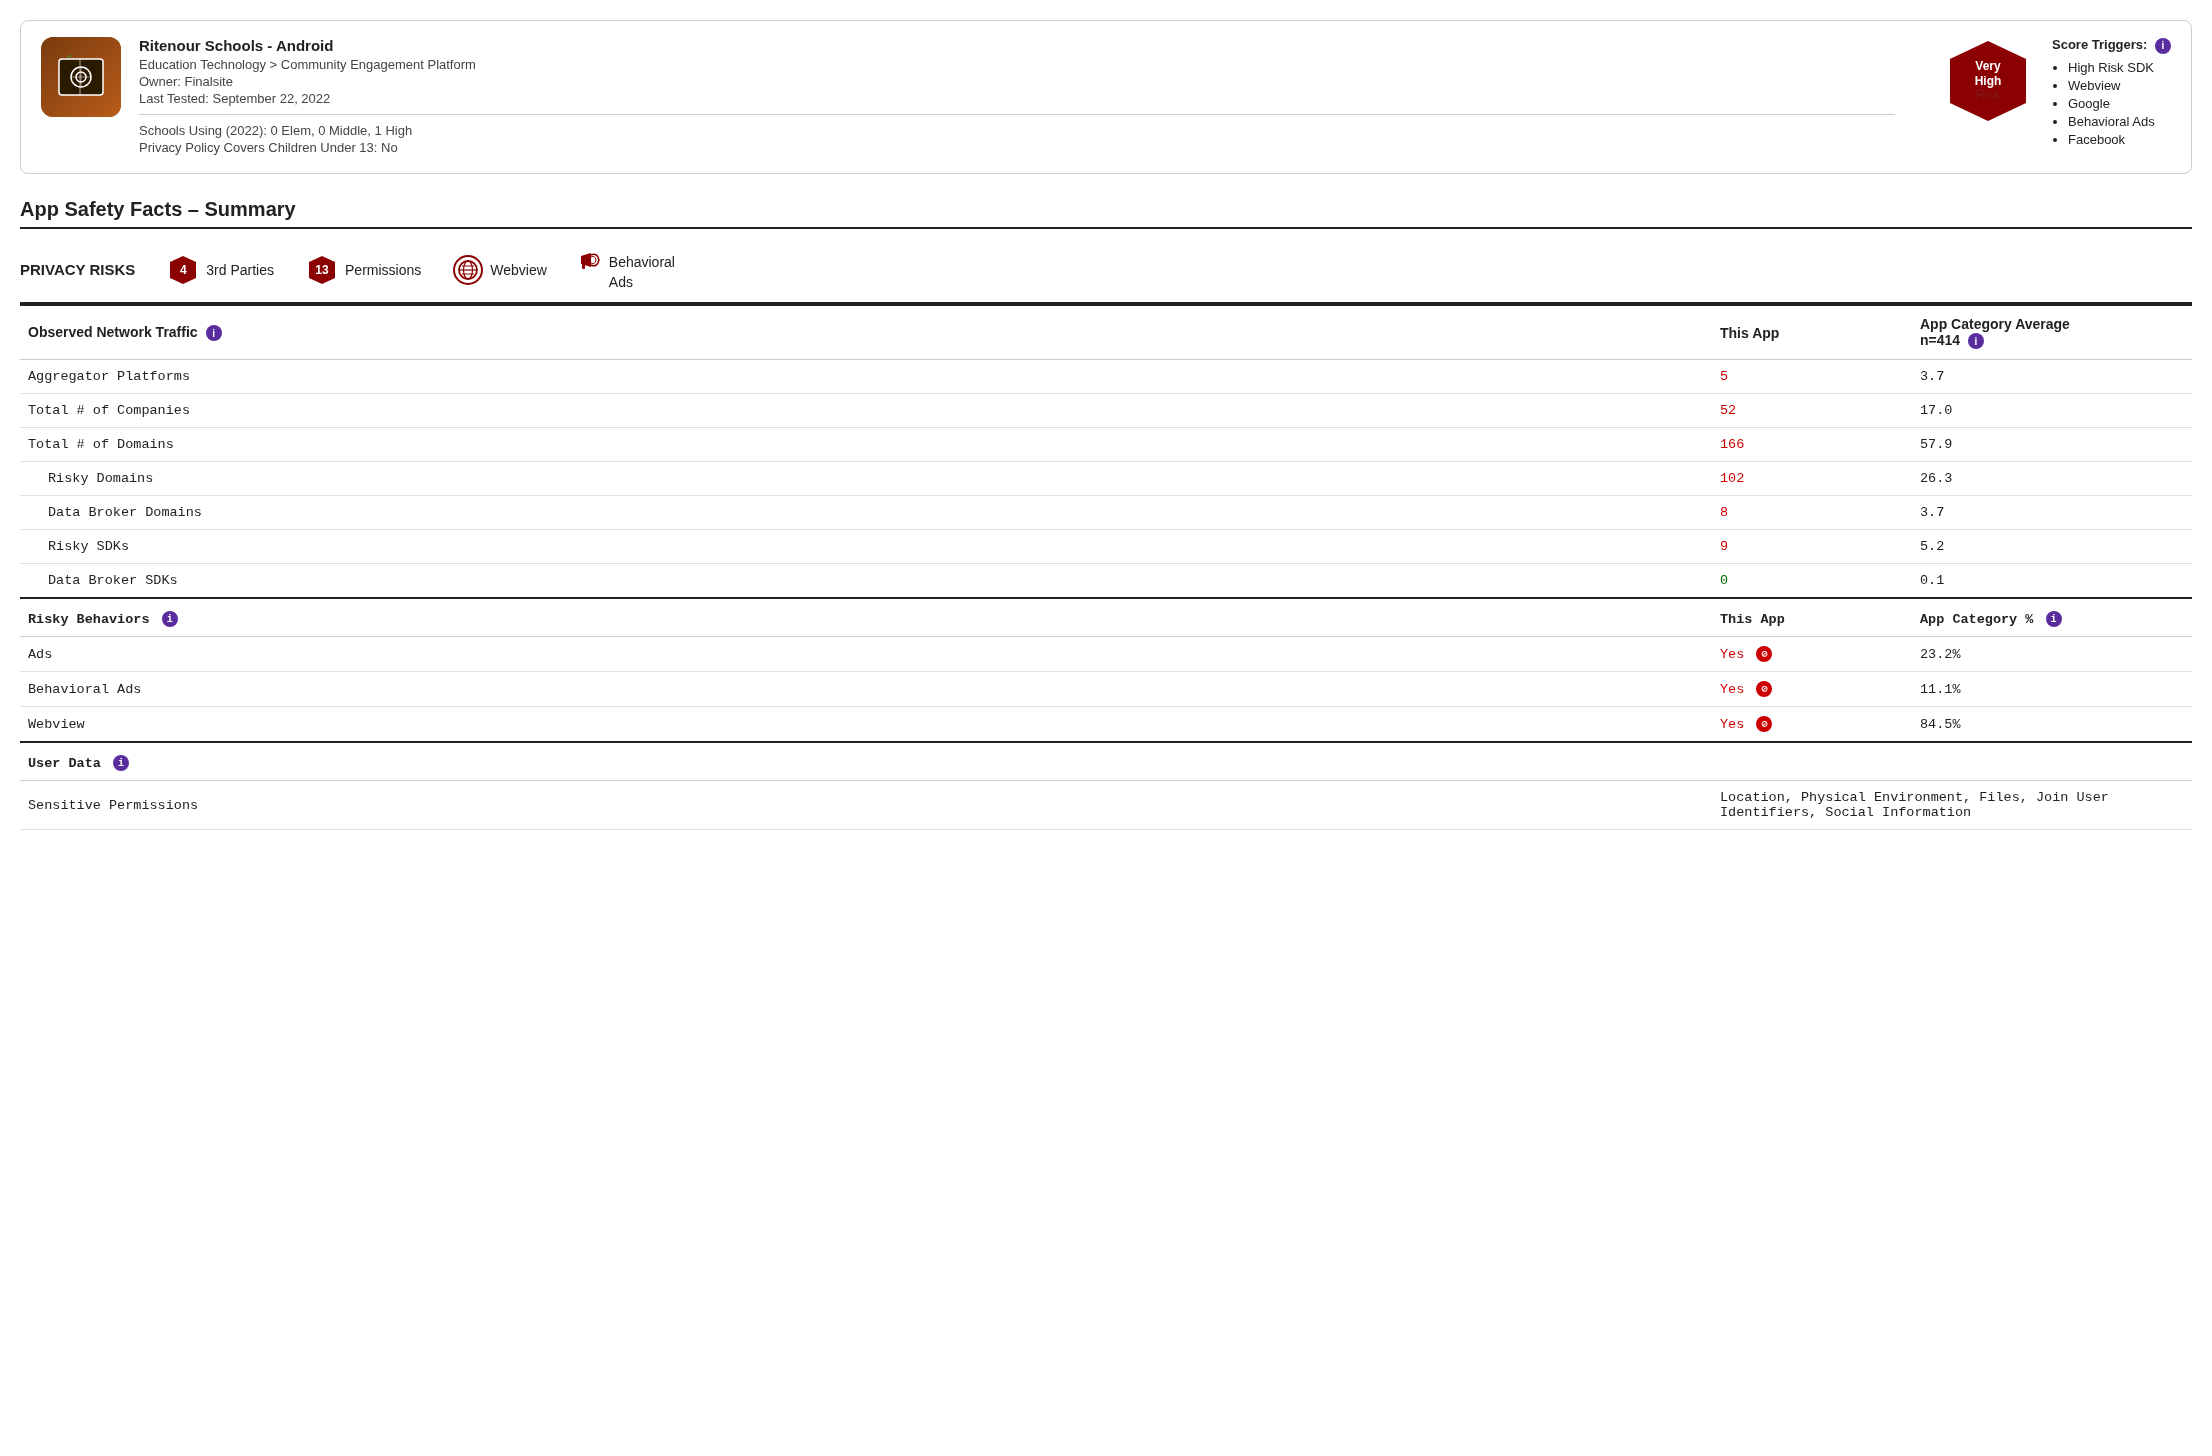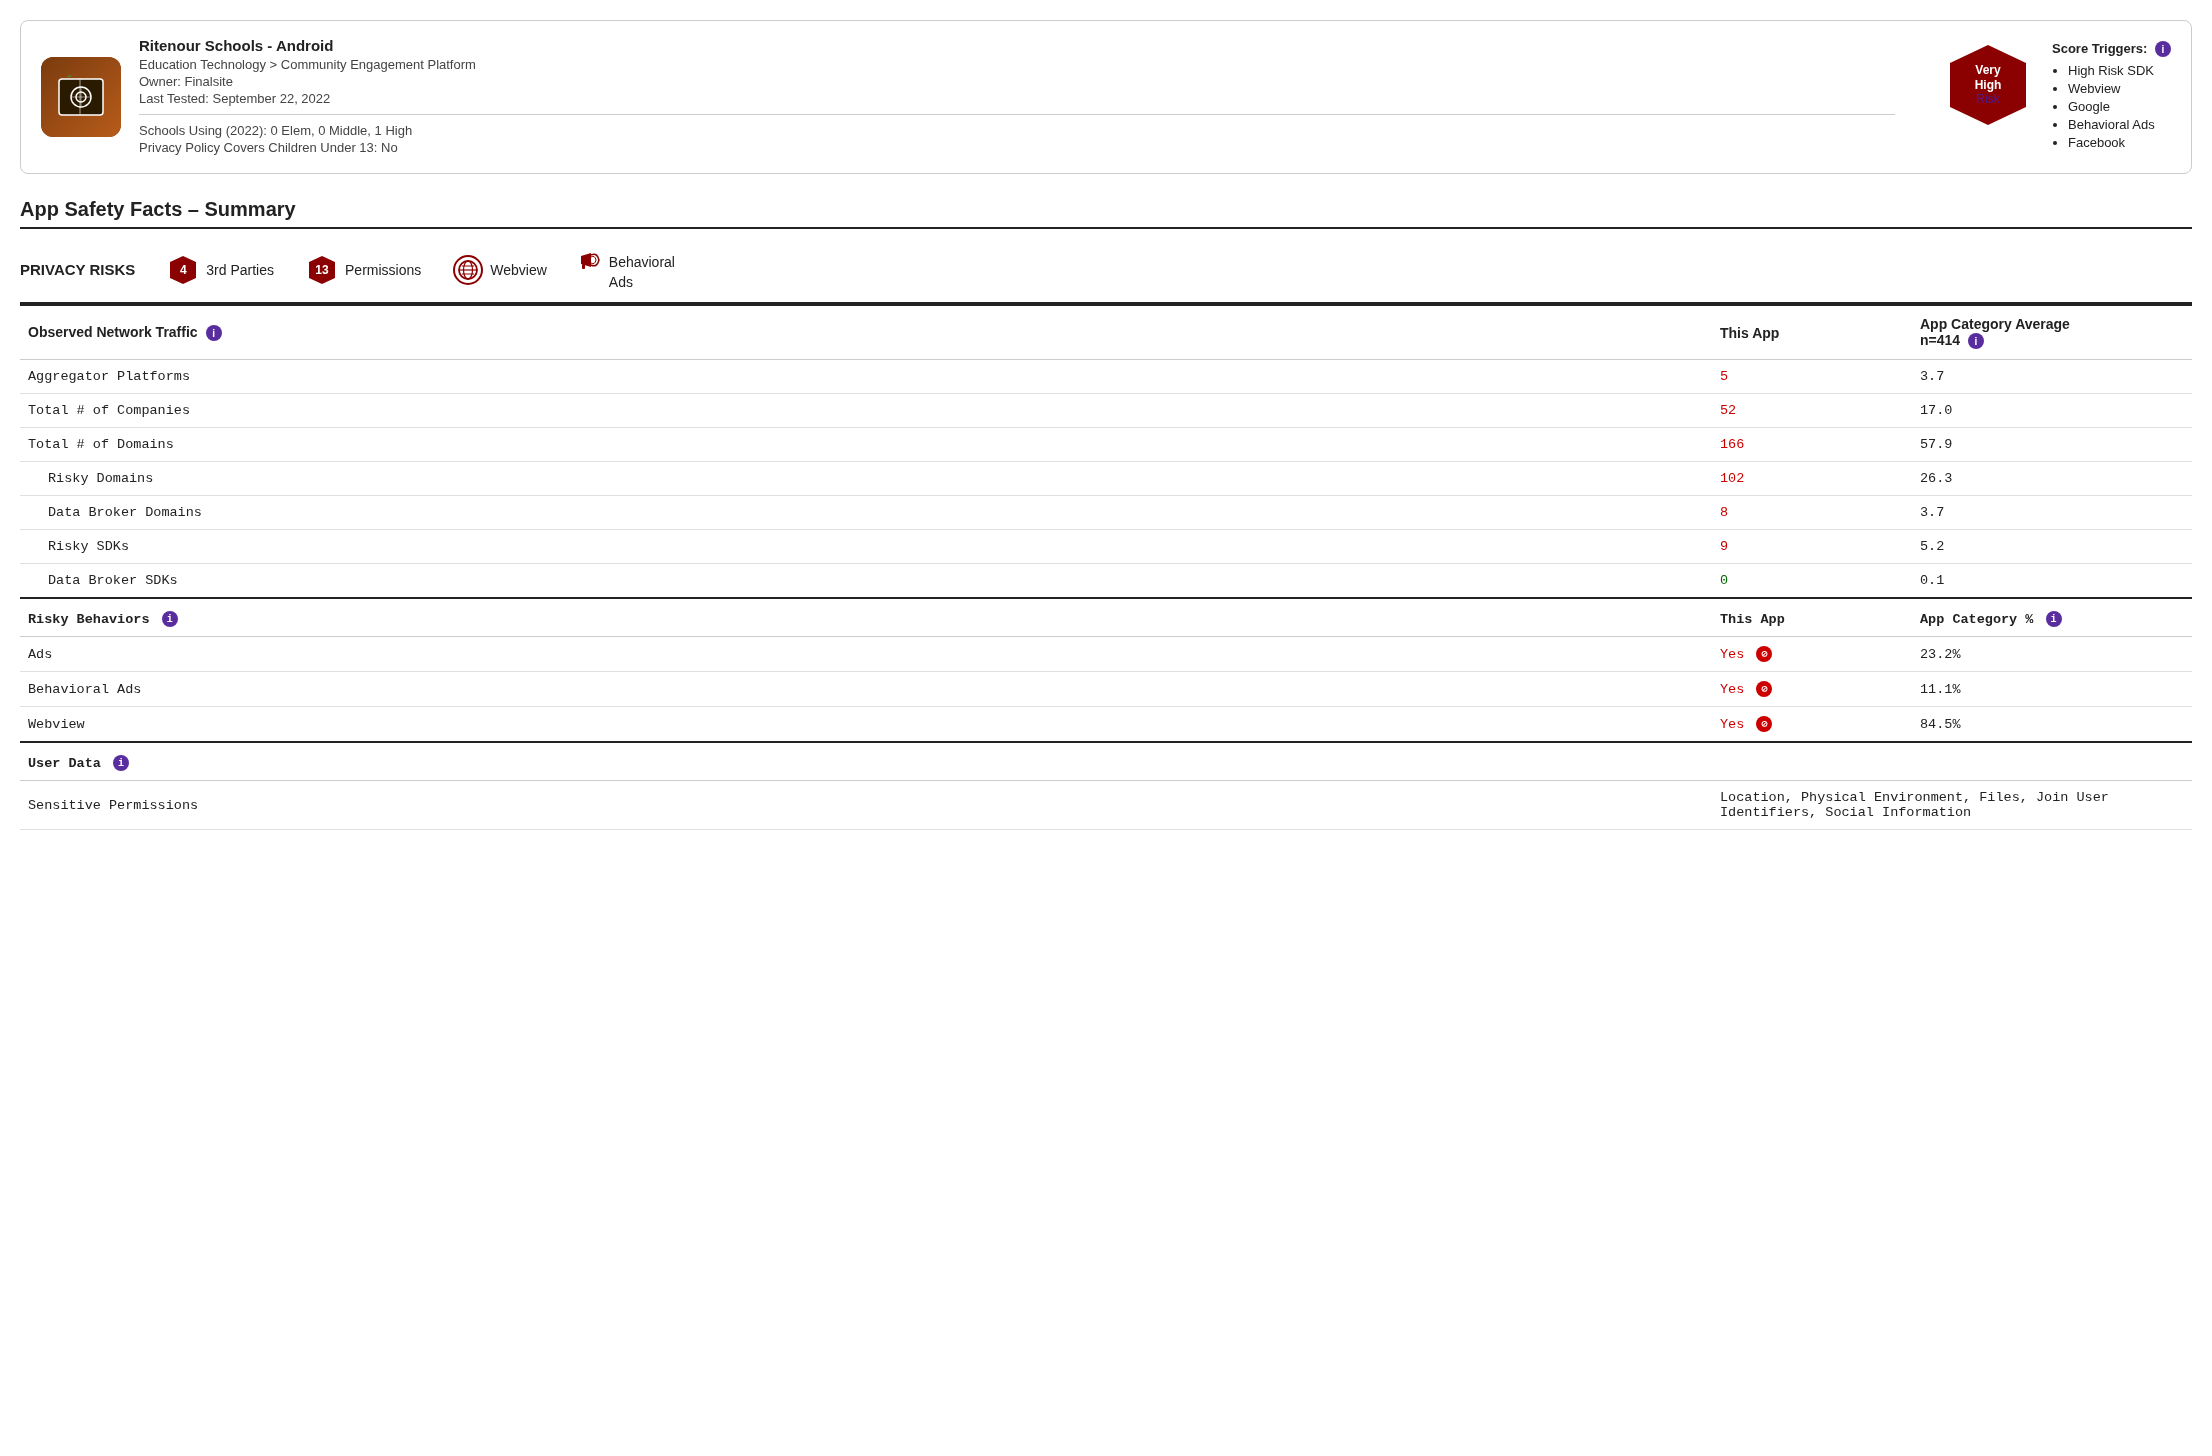--- a/index.html
+++ b/index.html
@@ -9,21 +9,21 @@
       background: #fff;
       color: #222;
       padding: 20px;
     }
 
     
     .app-header-card {
       border: 1px solid #ccc;
       border-radius: 8px;
       display: flex;
-      align-items: center;
+      align-items: flex-start;
       padding: 16px 20px;
       margin-bottom: 24px;
     }
     .app-icon {
       width: 80px;
       height: 80px;
       margin-right: 18px;
       flex-shrink: 0;
       border-radius: 12px;
       background: #8B4513;
@@ -247,21 +247,21 @@
   <div class="header-divider-vertical"></div>
 
   <div class="score-section">
     <div style="position:relative; width:88px; height:88px; flex-shrink:0;">
       <svg viewBox="0 0 88 88" width="88" height="88">
         <polygon points="44,4 82,22 82,66 44,84 6,66 6,22" fill="#8B0000"></polygon>
       </svg>
       <div style="position:absolute;top:0;left:0;width:88px;height:88px;display:flex;align-items:center;justify-content:center;flex-direction:column;">
         <span style="color:white;font-size:12px;font-weight:bold;line-height:1.2;text-align:center;">Very</span>
         <span style="color:white;font-size:12px;font-weight:bold;line-height:1.2;text-align:center;">High</span>
-        <span style="color:#4c1d95;font-size:12px;font-weight:normal;line-height:1.2;text-align:center;">Risk</span>
+        <span style="color:#7f1d1d;font-size:12px;font-weight:normal;line-height:1.2;text-align:center;">Risk</span>
       </div>
     </div>
 
     <div class="score-triggers">
       <div class="score-triggers-title">
         <span>Score Triggers:</span>
         <span class="info-icon">i</span>
       </div>
       <ul>
         <li>High Risk SDK</li>

